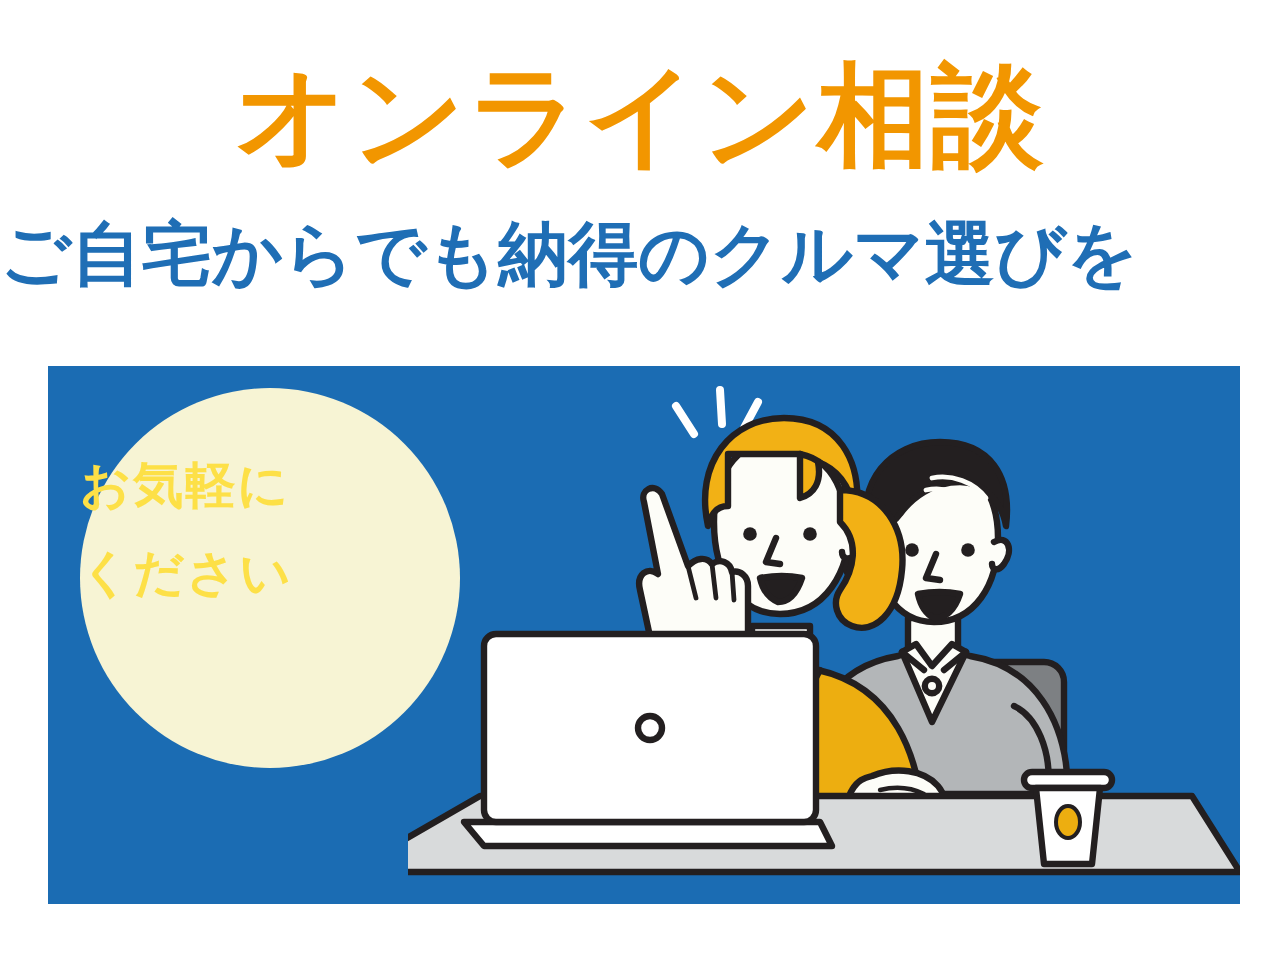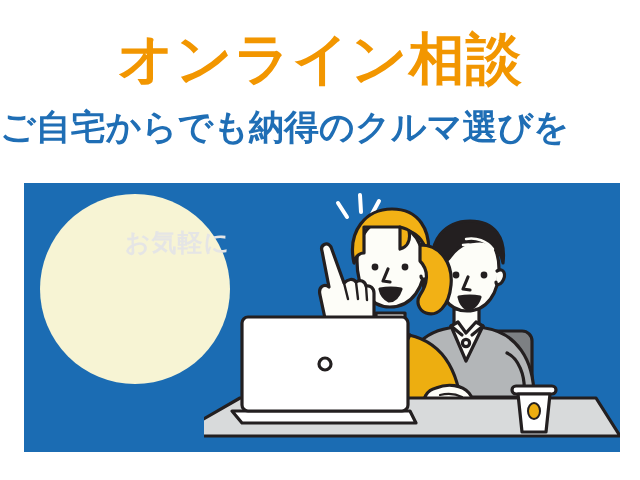--- a/index.html
+++ b/index.html
@@ -14,21 +14,20 @@
     overflow: hidden;
     font-family: "DejaVu Sans", "Liberation Sans", sans-serif;
     position: relative;
   }
 
   .banner {
     position: relative;
     width: 640px;
     height: 480px;
     background: #ffffff;
-    font-family: Liberation Serif, serif;
   }
 
   
   .headline-area {
     position: absolute;
     left: 0;
     top: 0;
     width: 640px;
     height: 175px;
     text-align: center;
@@ -79,22 +78,22 @@
     width: 190px;
     height: 190px;
     border-radius: 50%;
     background: #f7f4d4;
   }
   .badge-text {
     position: absolute;
     left: 16px;
     top: 38px;
     width: 190px;
-    text-align: right;
-    color: #e5e5e5;
+    text-align: left;
+    color: #fde047;
     font-size: 25px;
     line-height: 44px;
     font-weight: 700;
     letter-spacing: 1px;
   }
   .badge-line { display: block; }
 
   
   .illustration {
     position: absolute;
@@ -112,20 +111,21 @@
   <div class="headline-area">
     <div class="headline-main">オンライン相談</div>
     <div class="headline-sub">ご自宅からでも納得のクルマ選びを</div>
   </div>
 
   <div class="panel">
 
     <div class="badge-circle"></div>
     <div class="badge-text">
       <span class="badge-line">お気軽に</span>
+      <span class="badge-line">ください</span>
     </div>
 
     <svg class="illustration" viewBox="0 0 416 269" xmlns="http://www.w3.org/2000/svg">
 
       <g fill="none" stroke="#231f20" stroke-width="3.2" stroke-linecap="round" stroke-linejoin="round">
 
         <g>
           <path d="M238 148 H318 a10 10 0 0 1 10 10 V215 H228 V158 a10 10 0 0 1 10 -10 Z" fill="#7d8083" stroke="#231f20"></path>
         </g>
 

